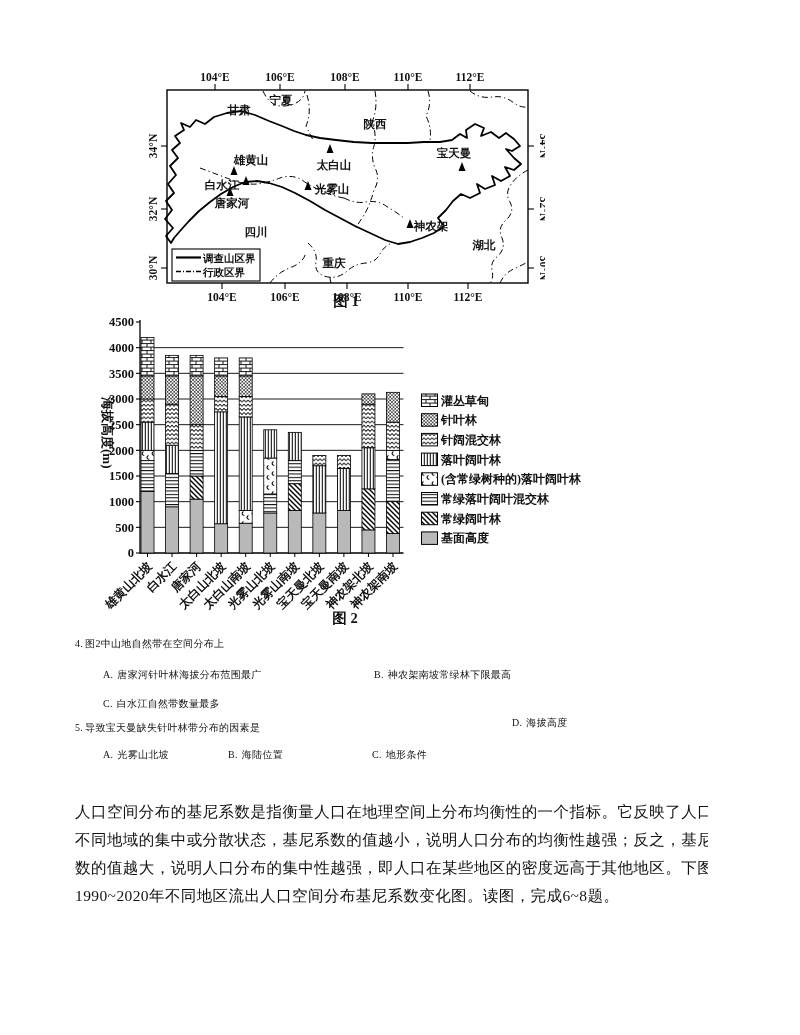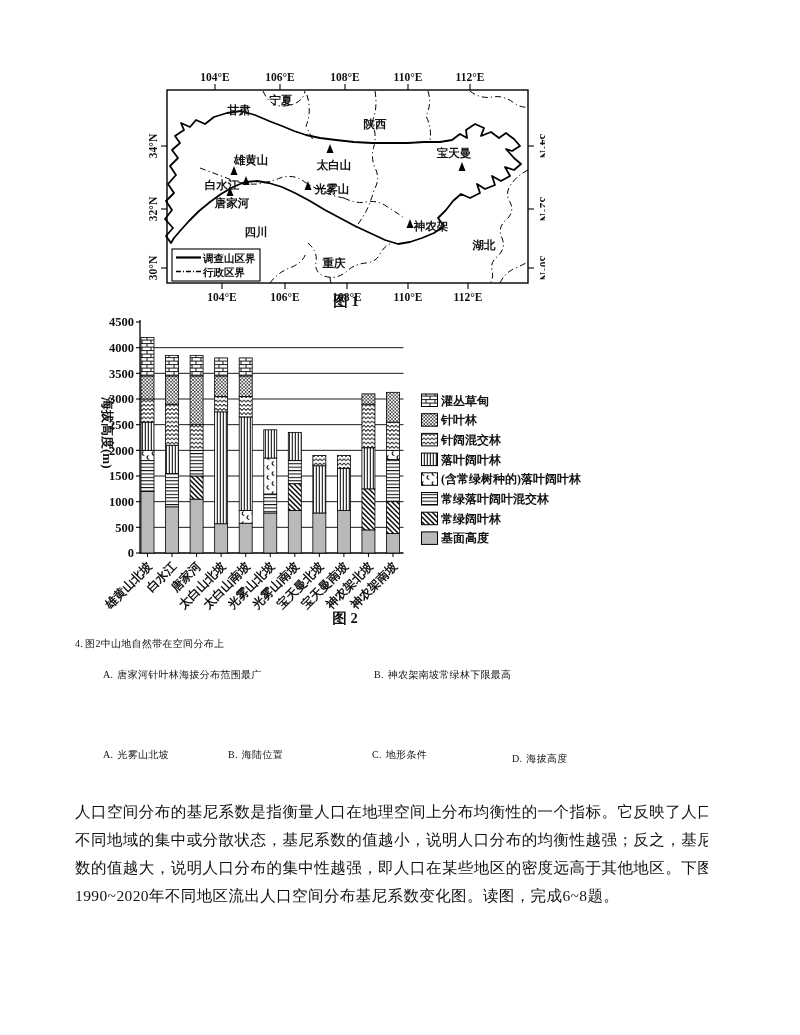--- a/index.html
+++ b/index.html
@@ -294,29 +294,35 @@
 
   <div class="abs qtext" style="left:75px;top:637px">
     <span class="qnum">4.</span><span>图2中山地自然带在空间分布上</span>
   </div>
   <div class="abs qtext" style="left:103px;top:668px">
     <span class="olabel">A.</span><span>唐家河针叶林海拔分布范围最广</span>
   </div>
   <div class="abs qtext" style="left:374px;top:668px">
     <span class="olabel">B.</span><span>神农架南坡常绿林下限最高</span>
   </div>
-
+  <div class="abs qtext" style="left:103px;top:697px">
+    <span class="olabel">C.</span><span>白水江自然带数量最多</span>
+  </div>
+
+  <div class="abs qtext" style="left:75px;top:721px">
+    <span class="qnum">5.</span><span>导致宝天曼缺失针叶林带分布的因素是</span>
+  </div>
   <div class="abs qtext" style="left:103px;top:748px">
     <span class="olabel">A.</span><span>光雾山北坡</span>
   </div>
   <div class="abs qtext" style="left:228px;top:748px">
     <span class="olabel">B.</span><span class="u">海陆位置</span>
   </div>
   <div class="abs qtext" style="left:372px;top:748px">
     <span class="olabel">C.</span><span>地形条件</span>
   </div>
-  <div class="abs qtext" style="left:512px;top:752px">
+  <div class="abs qtext" style="left:512px;top:716px">
     <span class="olabel">D.</span><span>海拔高度</span>
   </div>
 
   <div class="abs passage" style="left:75px;top:766px;width:654px">人口空间分布的基尼系数是指衡量人口在地理空间上分布均衡性的一个指标。它反映了人口在不同地域的集中或分散状态，基尼系数的值越小，说明人口分布的均衡性越强；反之，基尼系数的值越大，说明人口分布的集中性越强，即人口在某些地区的密度远高于其他地区。下图为1990~2020年不同地区流出人口空间分布基尼系数变化图。读图，完成6~8题。</div>
 
 </div>
 
 </body></html>

